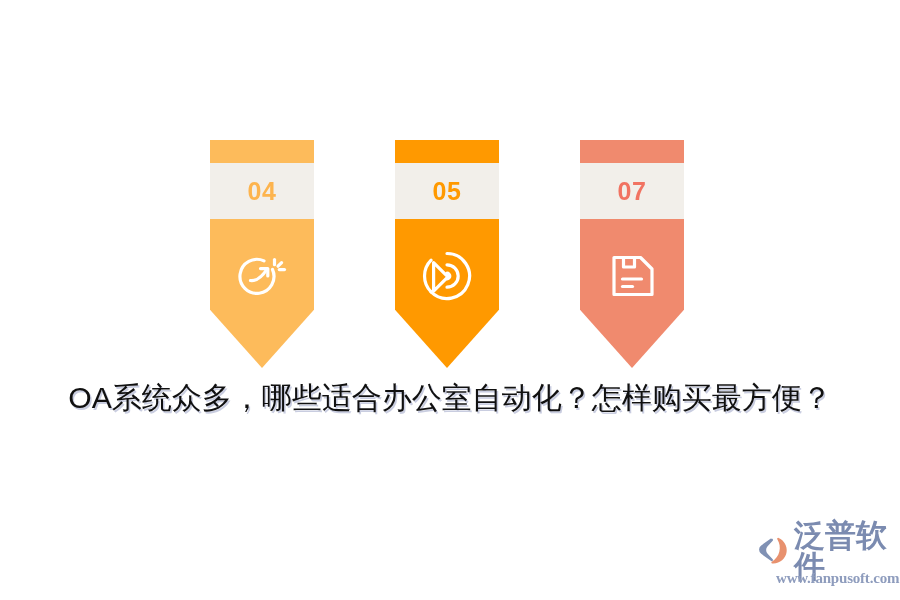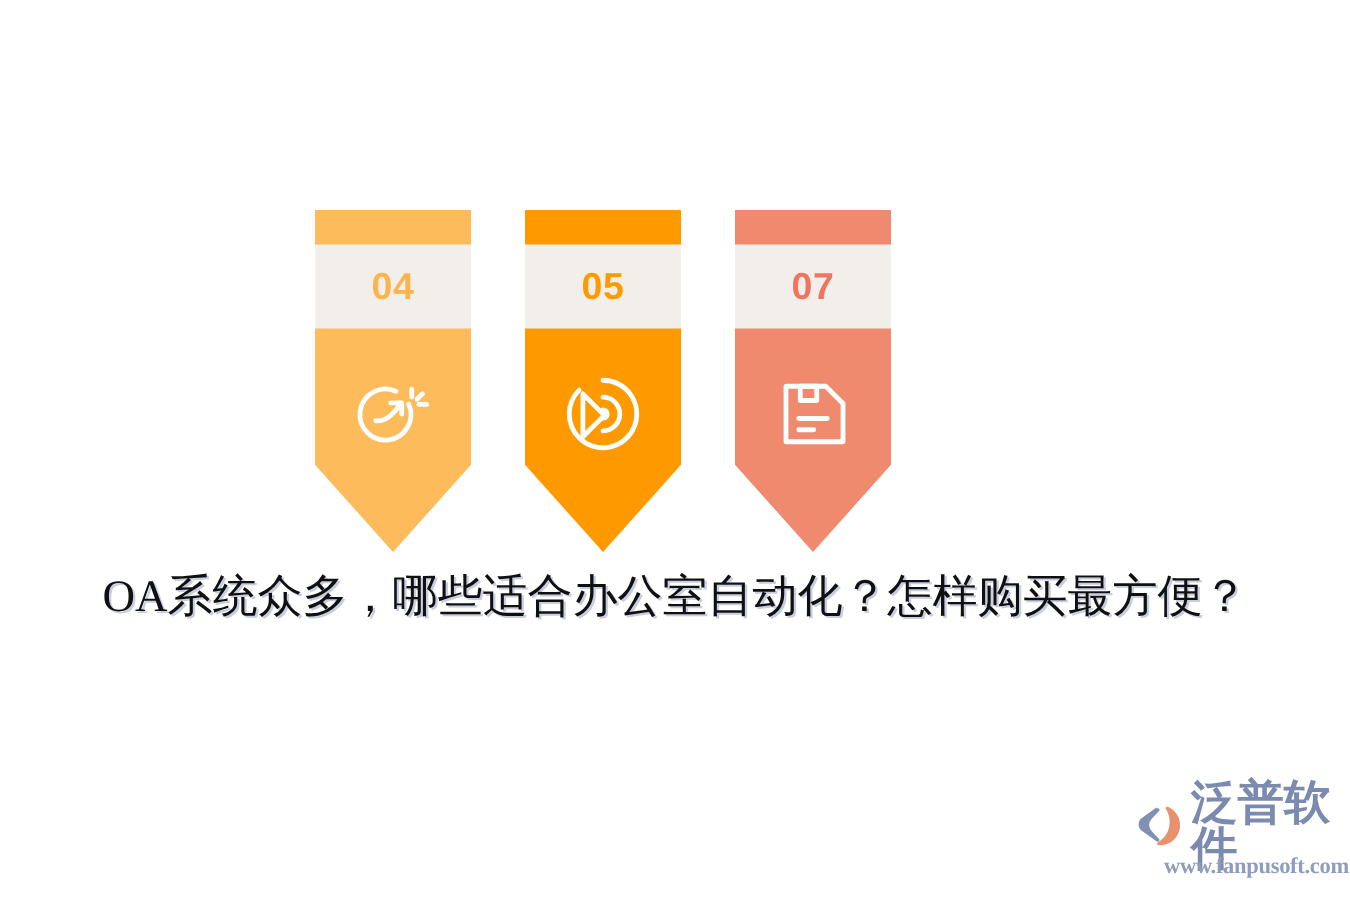--- a/index.html
+++ b/index.html
@@ -23,21 +23,21 @@
   }
 
   
   .banner-row {
     position: absolute;
     left: 210px;
     top: 140px;
     width: 480px;
     height: 230px;
     display: flex;
-    gap: 36px;
+    gap: 81px;
   }
 
   .banner {
     position: relative;
     width: 104px;
     height: 228px;
   }
 
   .banner-shape {
     position: absolute;
@@ -79,21 +79,21 @@
     display: block;
   }
 
   
   .headline {
     position: absolute;
     left: 0;
     right: 0;
     top: 380px;
     text-align: center;
-    font-family: Liberation Serif, serif;
+    font-family: Liberation Sans, sans-serif;
     font-size: 30px;
     line-height: 1.2;
     color: #101010;
     white-space: nowrap;
     text-shadow: 1.5px 1.5px 0 #c9cde0;
     letter-spacing: 0px;
   }
 
   
   .logo {

